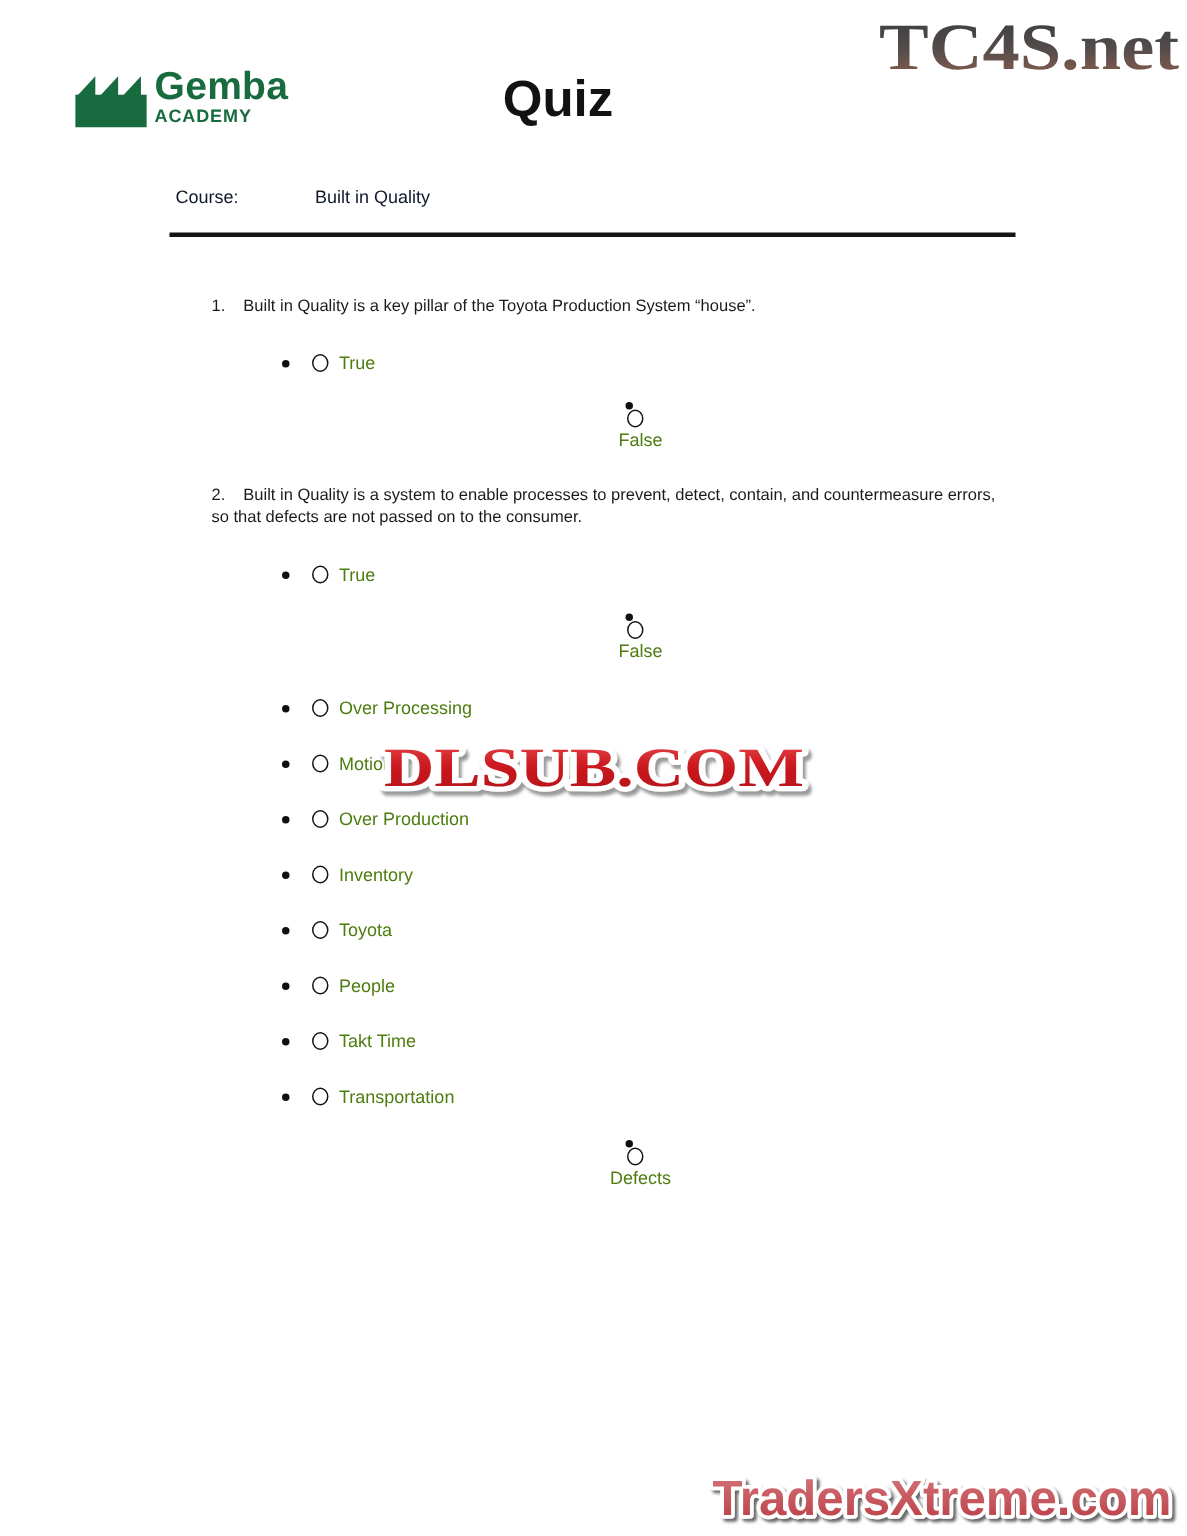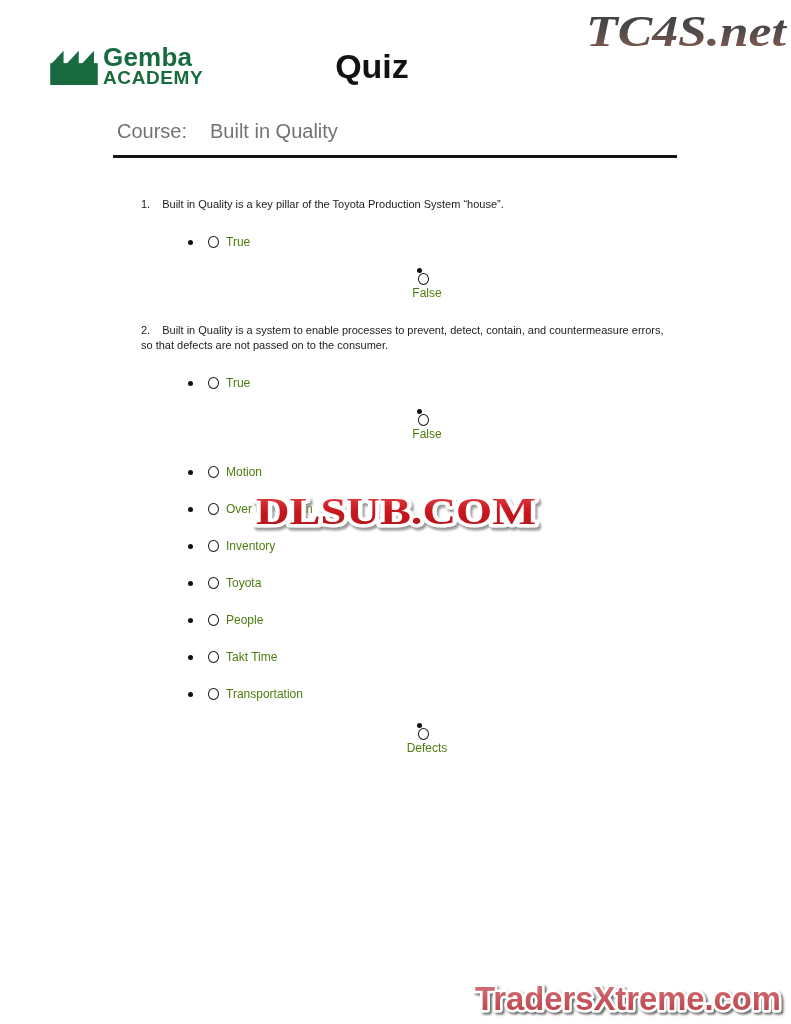--- a/index.html
+++ b/index.html
@@ -11,40 +11,39 @@
     overflow: hidden;
     font-family: "Liberation Sans", "DejaVu Sans", sans-serif;
     color: #1d1d1d;
   }
 
   
   .tc4s-mark {
     position: absolute;
     top: 4px;
     right: 2px;
-    font-style: italic;
   }
   .logo {
     position: absolute;
     left: 50px;
     top: 45px;
     display: flex;
     align-items: center;
   }
   .logo-icon { margin-right: 5px; margin-top: 2px; }
   .logo-text { display: flex; flex-direction: column; }
   .logo-primary {
     font-size: 26px;
     font-weight: bold;
     line-height: 25px;
     color: #176b3e;
     letter-spacing: 0.2px;
   }
   .logo-secondary {
-    font-size: 19px;
+    font-size: 12px;
     font-weight: bold;
     line-height: 15px;
     color: #176b3e;
     letter-spacing: 0.6px;
   }
   .doc-title {
     position: absolute;
     left: 0;
     top: 46px;
     width: 744px;
@@ -54,23 +53,23 @@
     color: #121212;
     margin: 0;
     line-height: 40px;
   }
 
   
   .course-row {
     position: absolute;
     left: 117px;
     top: 122px;
-    font-size: 20px;
+    font-size: 12px;
     line-height: 19px;
-    color: #737373;
+    color: #0f172a;
   }
   .course-label { display: inline-block; width: 93px; }
   .rule {
     position: absolute;
     left: 113px;
     top: 155px;
     width: 564px;
     height: 0;
     border: none;
     border-top: 3px solid #151515;
@@ -200,20 +199,25 @@
   <li class="option">
     <span class="dot"></span>
     <span class="ring"></span>
     <span class="opt-label">False</span>
   </li>
 </ul>
   </section>
 
   <section class="question">
     <ul class="options">
+  <li class="option">
+    <span class="dot"></span>
+    <span class="ring"></span>
+    <span class="opt-label">Over Processing</span>
+  </li>
 
   <li class="option">
     <span class="dot"></span>
     <span class="ring"></span>
     <span class="opt-label">Motion</span>
   </li>
 
   <li class="option">
     <span class="dot"></span>
     <span class="ring"></span>

